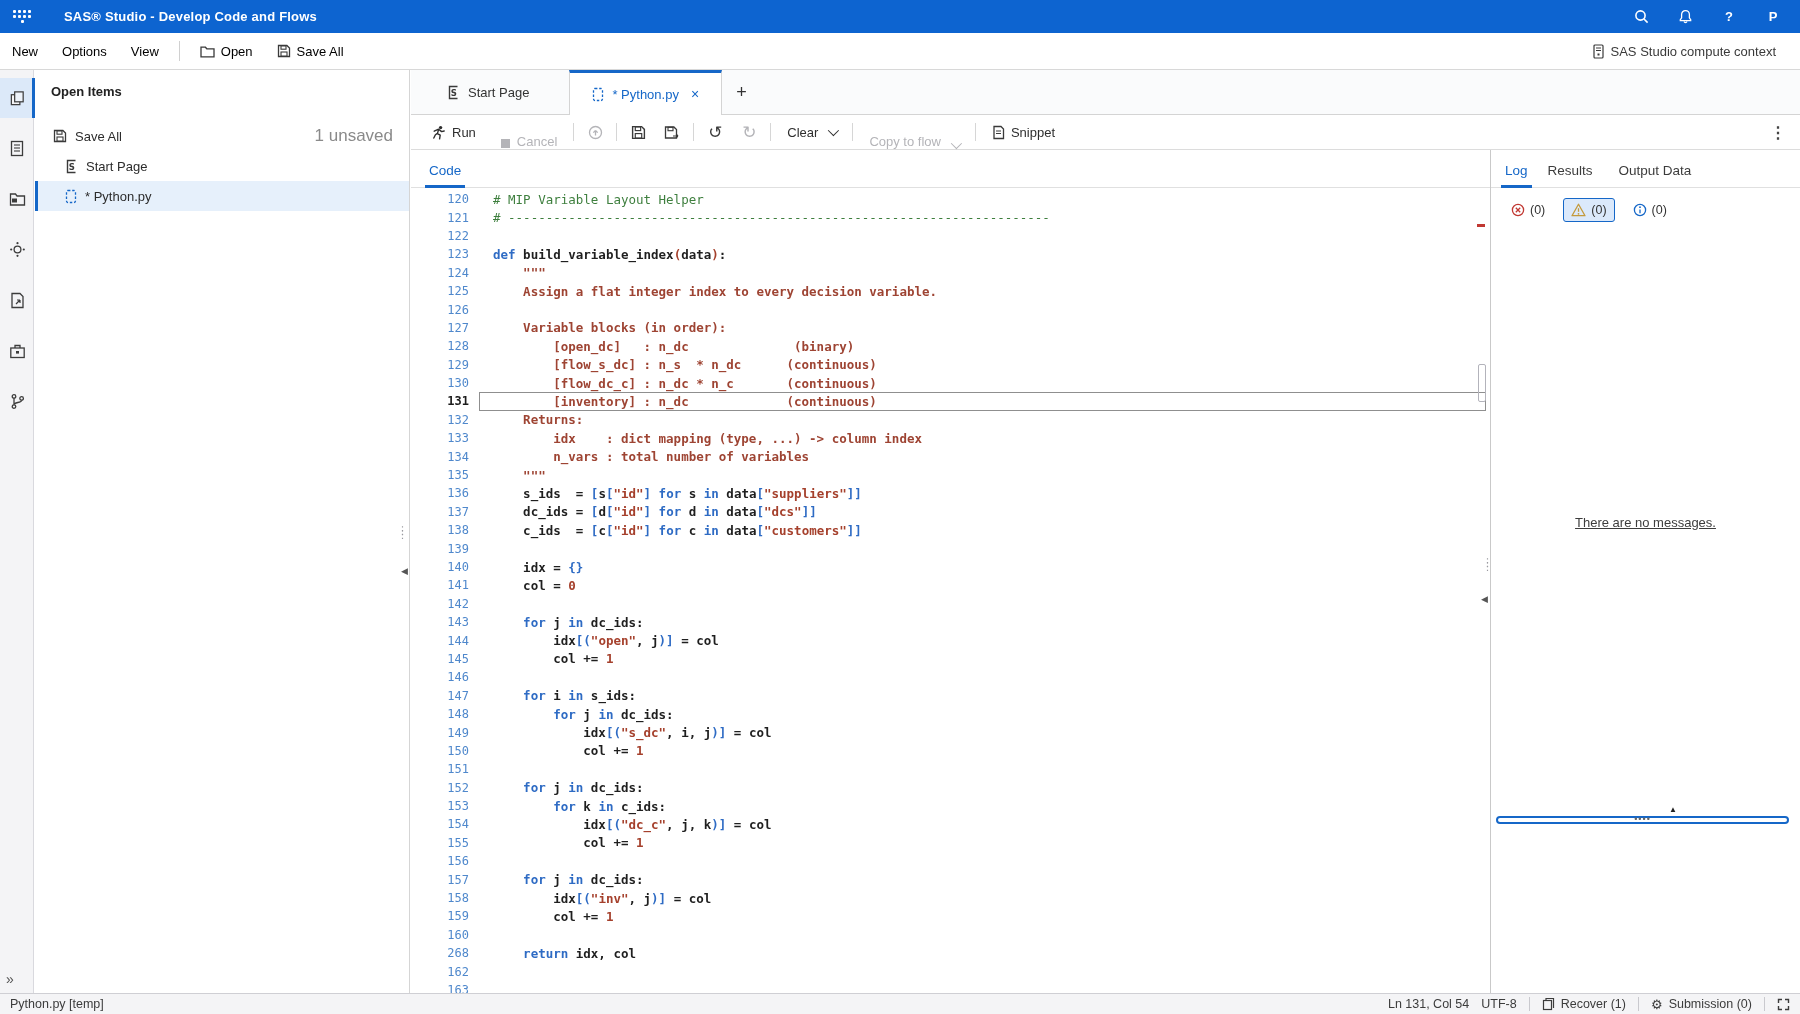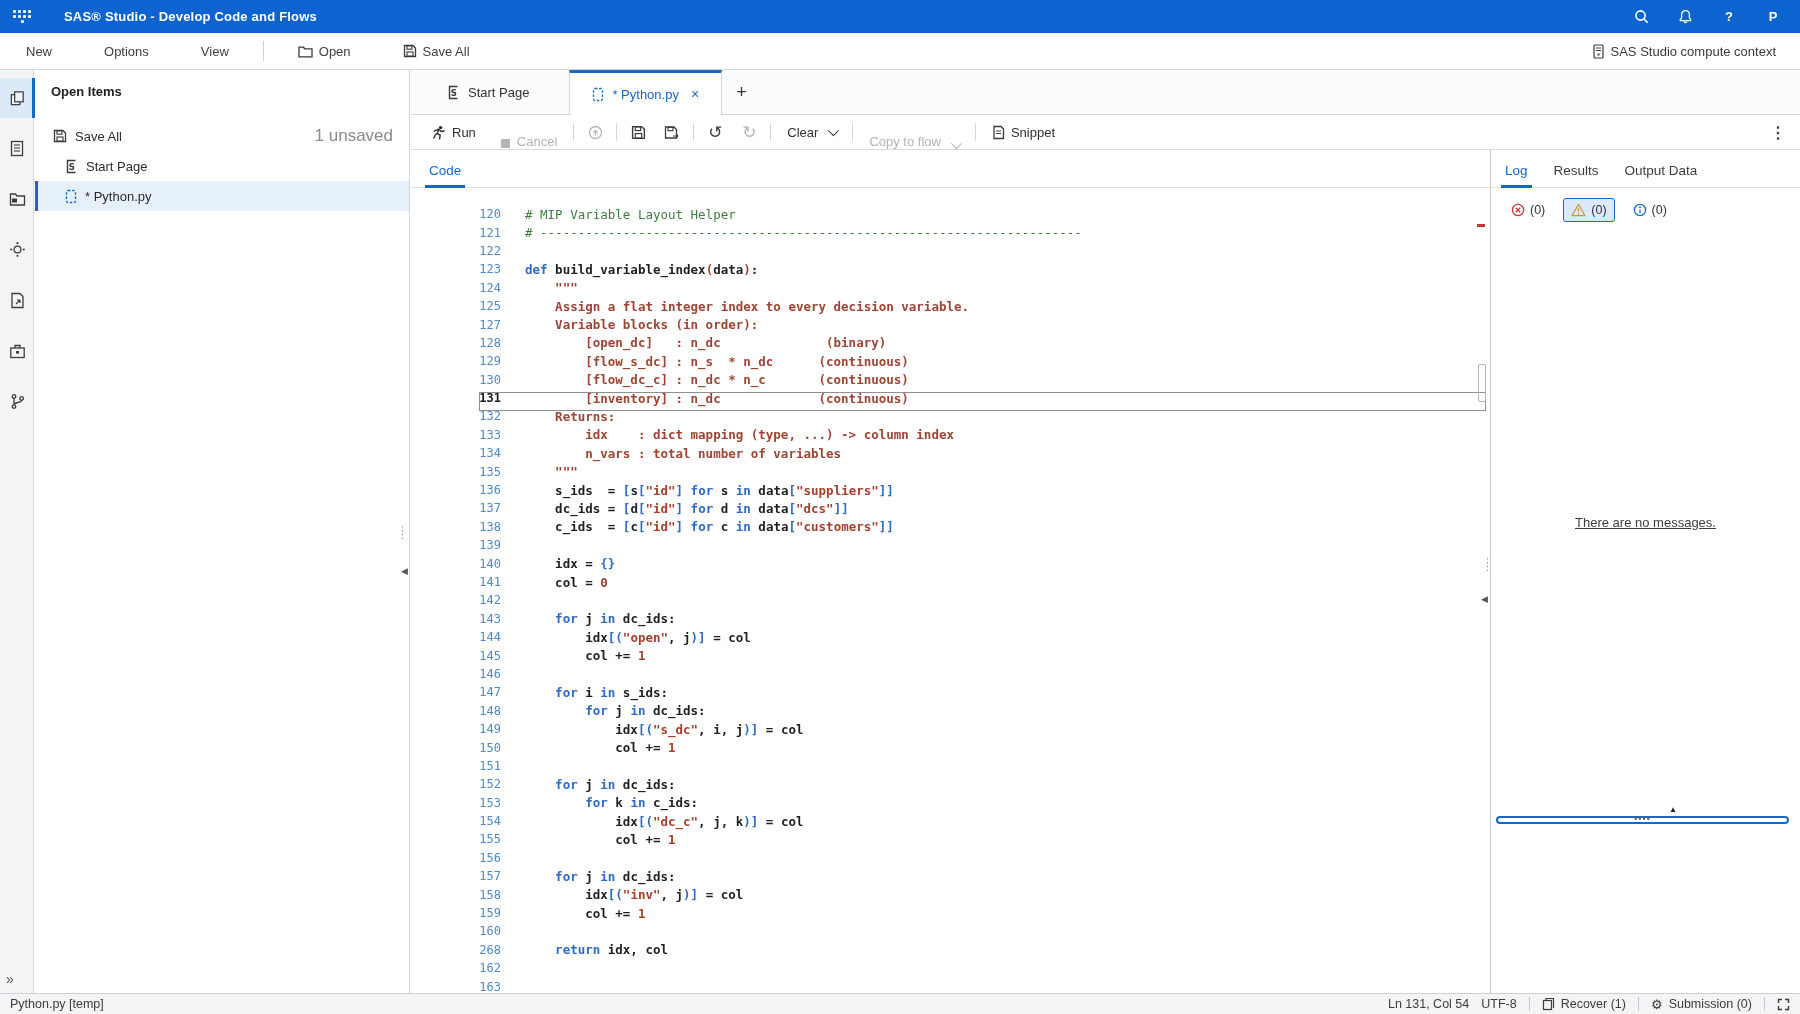--- a/index.html
+++ b/index.html
@@ -16,21 +16,21 @@
   
   #topbar{left:0;top:0;width:1800px;height:33px;background:var(--topbar);display:flex;align-items:center;color:#fff;}
   #topbar .grid-icon{margin-left:12px;width:20px;height:20px;display:flex;flex-wrap:wrap;align-content:center;justify-content:center;gap:2px;cursor:pointer;}
   #topbar .grid-icon i{width:3px;height:3px;background:#fff;border-radius:1px;}
   #topbar .title{margin-left:32px;font-weight:bold;font-size:13px;letter-spacing:.2px;}
   #topbar .right{margin-left:auto;display:flex;align-items:center;gap:26px;margin-right:18px;}
   #topbar .tb-ic{width:18px;height:18px;display:flex;align-items:center;justify-content:center;cursor:pointer;font-weight:bold;}
 
   
   #menubar{left:0;top:33px;width:1800px;height:37px;background:#fff;border-bottom:1px solid #d8d8d8;display:flex;align-items:center;}
-  .menu-item{padding:0 26px;height:100%;display:flex;align-items:center;cursor:pointer;color:#404040;}
+  .menu-item{padding:0 12px;height:100%;display:flex;align-items:center;cursor:pointer;color:#000000;}
   .menu-sep{width:1px;height:20px;background:#d0d0d0;margin:0 8px;}
   .menu-ic{margin-right:6px;display:flex;align-items:center;}
   #menubar .right{margin-left:auto;margin-right:24px;display:flex;align-items:center;gap:6px;color:#3a3a3a;}
 
   
   #main{left:0;top:70px;width:1800px;height:923px;}
 
   
   #iconstrip{left:0;top:0;width:34px;height:923px;background:#f4f4f6;border-right:1px solid #d9d9de;}
   .strip-cell{position:absolute;left:0;width:34px;height:40px;display:flex;align-items:center;justify-content:center;cursor:pointer;}
@@ -73,21 +73,21 @@
   
   #contentrow{left:0;top:80px;width:1389px;height:843px;}
   #editorcol{left:0;top:0;width:1079px;height:843px;}
   .subtabrow{height:38px;border-bottom:1px solid #e0e0e0;display:flex;align-items:flex-end;}
   .subtab{padding:0 4px 9px 4px;margin-left:14px;cursor:pointer;color:#3c3c3c;font-size:13.5px;position:relative;}
   .subtab.active{color:var(--accent);}
   .subtab.active:after{content:"";position:absolute;left:0;right:0;bottom:-1px;height:3px;background:var(--accent);}
 
   
   #editor{left:0;top:38px;width:1079px;height:805px;background:#fff;overflow:hidden;font-family:"DejaVu Sans Mono",monospace;font-size:12.5px;}
-  #code-lines{position:absolute;left:0;top:17px;right:0;padding-left:32px;}
+  #code-lines{position:absolute;left:0;top:2px;right:0;}
   .cl{height:18.4px;display:flex;align-items:center;white-space:pre;}
   .ln{width:58px;text-align:right;color:var(--linenum);font-size:12px;flex:0 0 58px;}
   .ln.act{color:#1c1c1c;font-weight:bold;}
   .cd{margin-left:24px;font-weight:bold;color:var(--plain);}
   .t-c{color:var(--comment);font-weight:normal;}
   .t-d{color:var(--docstring);}
   .t-s{color:var(--string);}
   .t-k{color:var(--keyword);}
   .t-i{color:var(--plain);}
   .t-b{color:var(--keyword);}
@@ -377,20 +377,21 @@
           </div>
           <div id="editor" class="abs">
             <div id="active-line-box"></div>
             <div id="code-lines">
                 <div class="cl"><span class="ln">120</span><span class="cd"><span class="t-c"># MIP Variable Layout Helper</span></span></div>
                 <div class="cl"><span class="ln">121</span><span class="cd"><span class="t-c"># ------------------------------------------------------------------------</span></span></div>
                 <div class="cl"><span class="ln">122</span><span class="cd"></span></div>
                 <div class="cl"><span class="ln">123</span><span class="cd"><span class="t-k">def </span><span class="t-i">build_variable_index</span><span class="t-r">(</span><span class="t-i">data</span><span class="t-r">)</span><span class="t-i">:</span></span></div>
                 <div class="cl"><span class="ln">124</span><span class="cd"><span class="t-d">    """</span></span></div>
                 <div class="cl"><span class="ln">125</span><span class="cd"><span class="t-d">    Assign a flat integer index to every decision variable.</span></span></div>
+                <div class="cl"><span class="ln">126</span><span class="cd"></span></div>
                 <div class="cl"><span class="ln">127</span><span class="cd"><span class="t-d">    Variable blocks (in order):</span></span></div>
                 <div class="cl"><span class="ln">128</span><span class="cd"><span class="t-d">        [open_dc]   : n_dc              (binary)</span></span></div>
                 <div class="cl"><span class="ln">129</span><span class="cd"><span class="t-d">        [flow_s_dc] : n_s  * n_dc      (continuous)</span></span></div>
                 <div class="cl"><span class="ln">130</span><span class="cd"><span class="t-d">        [flow_dc_c] : n_dc * n_c       (continuous)</span></span></div>
                 <div class="cl"><span class="ln act">131</span><span class="cd"><span class="t-d">        [inventory] : n_dc             (continuous)</span></span></div>
                 <div class="cl"><span class="ln">132</span><span class="cd"><span class="t-d">    Returns:</span></span></div>
                 <div class="cl"><span class="ln">133</span><span class="cd"><span class="t-d">        idx    : dict mapping (type, ...) -&gt; column index</span></span></div>
                 <div class="cl"><span class="ln">134</span><span class="cd"><span class="t-d">        n_vars : total number of variables</span></span></div>
                 <div class="cl"><span class="ln">135</span><span class="cd"><span class="t-d">    """</span></span></div>
                 <div class="cl"><span class="ln">136</span><span class="cd"><span class="t-i">    s_ids  = </span><span class="t-b">[</span><span class="t-i">s</span><span class="t-b">[</span><span class="t-s">"id"</span><span class="t-b">]</span><span class="t-i"> </span><span class="t-k">for</span><span class="t-i"> s </span><span class="t-k">in</span><span class="t-i"> data</span><span class="t-b">[</span><span class="t-s">"suppliers"</span><span class="t-b">]]</span></span></div>
@@ -429,21 +430,21 @@
           </div>
         </div>
 
         <div id="vdivider" class="abs"></div>
         <span id="vd-dots" class="abs" style="color:#9a9aa0;font-size:11px;line-height:4px;">⋮<br>⋮</span>
         <span id="vd-arrow" class="abs" style="font-size:9px;color:#555;">◀</span>
 
         <div id="logpanel" class="abs">
           <div id="logtabs">
             <span class="subtab active" style="margin-left:10px">Log</span>
-            <span class="subtab" style="margin-left:18px">Results</span>
+            <span class="subtab" style="margin-left:12px">Results</span>
             <span class="subtab" style="margin-left:18px">Output Data</span>
           </div>
           <div id="log-badges">
             <span class="badge">
               <svg width="14" height="14" viewBox="0 0 14 14">
                   <circle cx="7" cy="7" r="5.6" fill="none" stroke="#c13832" stroke-width="1.3"></circle>
                   <path d="M4.8 4.8l4.4 4.4M9.2 4.8L4.8 9.2" stroke="#c13832" stroke-width="1.3"></path>
                 </svg>
               <span>(0)</span>
             </span>

